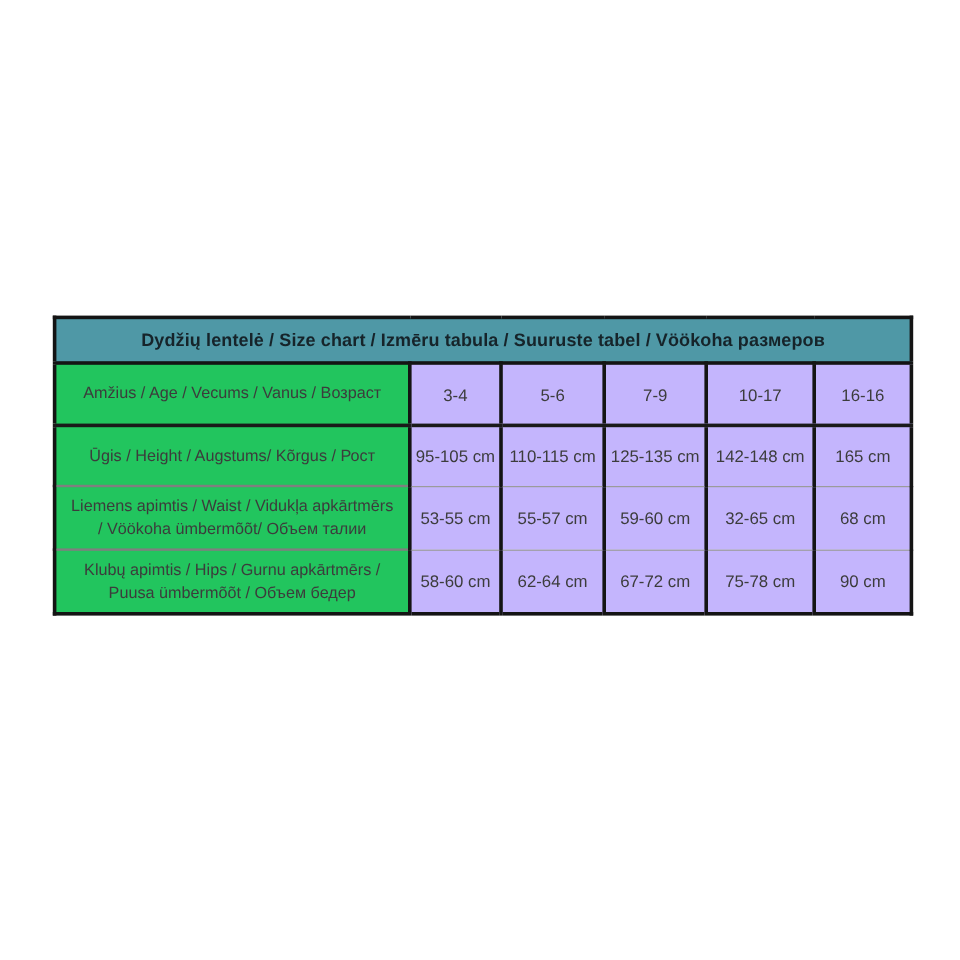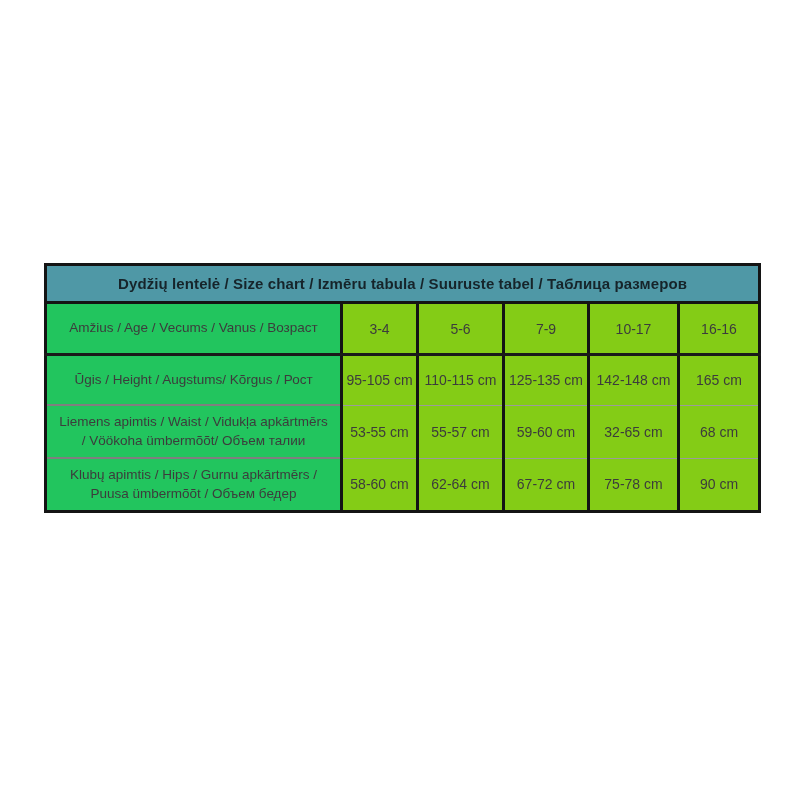--- a/index.html
+++ b/index.html
@@ -40,21 +40,21 @@
     vertical-align: middle;
     color: #3c3c3c;
   }
   td.label-cell {
     background: #22c55e;
     font-size: 13.5px;
     line-height: 1.35;
     padding: 4px 12px;
   }
   td.value-cell {
-    background: #84cc16;
+    background: #c4b5fd;
     font-size: 14px;
     border-left: 3px solid #141414;
   }
   tr.row-age td    { height: 41px; border-bottom: 3px solid #1a1a1a; }
   tr.row-height td { height: 40px; }
   tr.row-chest td  { height: 44px; }
   tr.row-waist td  { height: 43px; }
   tr.row-hips td   { height: 43px; }
   tr.thin-sep td.value-cell { border-bottom: 1px solid #9b9b9b; }
   tr.thin-sep td.label-cell { border-bottom: 2px solid #7f7f7f; }
@@ -67,21 +67,21 @@
     <colgroup>
       <col style="width:296px">
       <col style="width:76px">
       <col style="width:86px">
       <col style="width:85px">
       <col style="width:90px">
       <col style="width:81px">
     </colgroup>
     <tbody>
         <tr>
-      <th class="title-cell" colspan="6">Dydžių lentelė / Size chart / Izmēru tabula / Suuruste tabel / Таблица размеров</th>
+      <th class="title-cell" colspan="6">Dydžių lentelė / Size chart / Izmēru tabula / Suuruste tabel / Vöökoha размеров</th>
     </tr>
     <tr class="row-age">
       <td class="label-cell">Amžius / Age / Vecums / Vanus / Возраст</td>
       <td class="value-cell">3-4</td>
       <td class="value-cell">5-6</td>
       <td class="value-cell">7-9</td>
       <td class="value-cell">10-17</td>
       <td class="value-cell">16-16</td>
     </tr>
     <tr class="row-height thin-sep">

